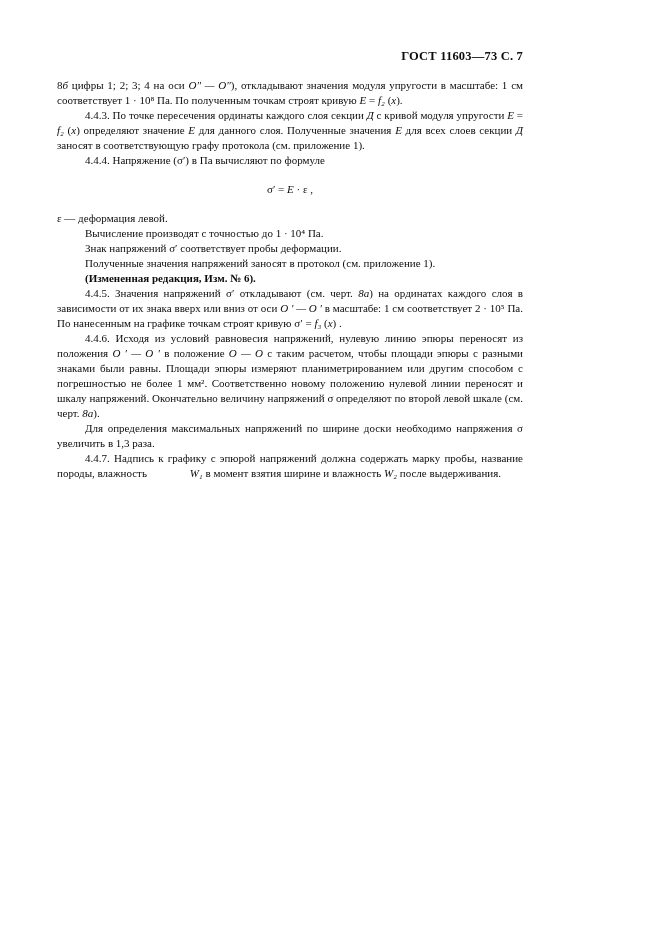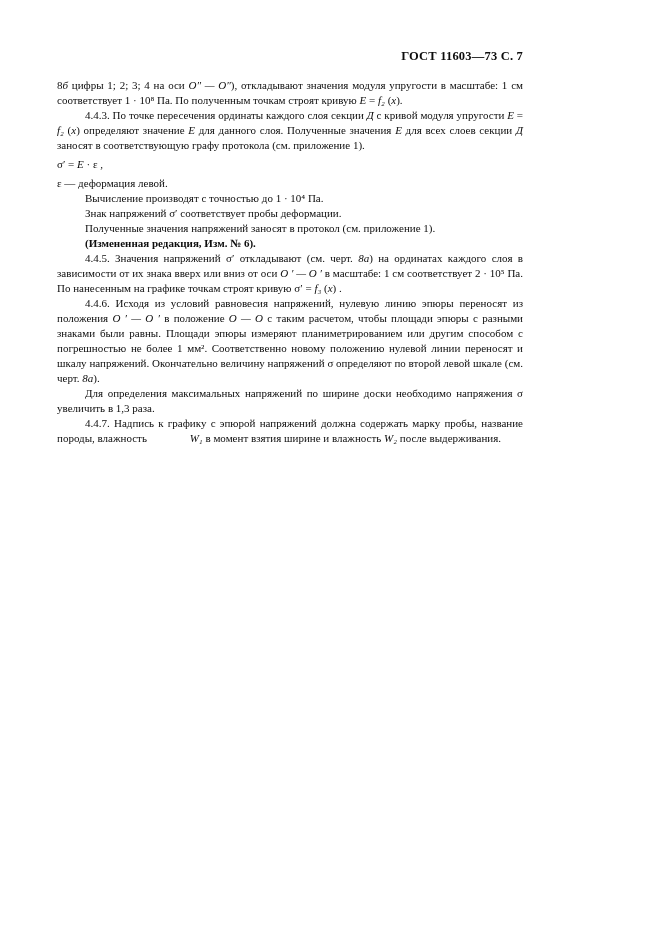--- a/index.html
+++ b/index.html
@@ -33,35 +33,36 @@
     text-align: justify;
   }
   .doc-body p {
     margin: 0;
     padding: 0;
   }
   .para   { text-indent: 28px; }
   .flush  { text-indent: 0; }
   .eps    { text-indent: 0; padding-left: 26px; }
   .formula {
-    text-align: left;
+    text-align: center;
     text-indent: 0;
-    margin: 4px 0 !important;
+    margin: 14px 0 !important;
   }
   .bold { font-weight: bold; }
 </style>
 </head>
 <body>
 
 <div class="page">
   <div class="running-head">ГОСТ 11603—73 С. 7</div>
 
   <div class="doc-body">
     <p class="para flush"><span>8</span><span style="font-style: italic;">б</span><span> цифры 1; 2; 3; 4 на оси </span><span style="font-style: italic;">O″ — O″</span><span>), откладывают значения модуля упругости в масштабе: 1 см соответствует 1 · 10⁸ Па. По полученным точкам строят кривую </span><span style="font-style: italic;">E</span><span> = </span><span style="font-style: italic;">f₂</span><span> (</span><span style="font-style: italic;">x</span><span>).</span></p>
     <p class="para"><span>4.4.3. По точке пересечения ординаты каждого слоя секции </span><span style="font-style: italic;">Д</span><span> с кривой модуля упругости </span><span style="font-style: italic;">E</span><span> = </span><span style="font-style: italic;">f₂</span><span> (</span><span style="font-style: italic;">x</span><span>) определяют значение </span><span style="font-style: italic;">E</span><span> для данного слоя. Полученные значения </span><span style="font-style: italic;">E</span><span> для всех слоев секции </span><span style="font-style: italic;">Д</span><span> заносят в соответствующую графу протокола (см. приложение 1).</span></p>
+    <p class="para"><span>4.4.4. Напряжение (σ′) в Па вычисляют по формуле</span></p>
     <p class="para formula"><span>σ′ = </span><span style="font-style: italic;">E</span><span> · ε ,</span></p>
     <p class="para eps"><span>ε — деформация левой.</span></p>
     <p class="para"><span>Вычисление производят с точностью до 1 · 10⁴ Па.</span></p>
     <p class="para"><span>Знак напряжений σ′ соответствует пробы деформации.</span></p>
     <p class="para"><span>Полученные значения напряжений заносят в протокол (см. приложение 1).</span></p>
     <p class="para bold"><span>(Измененная редакция, Изм. № 6).</span></p>
     <p class="para"><span>4.4.5. Значения напряжений σ′ откладывают (см. черт. </span><span style="font-style: italic;">8а</span><span>) на ординатах каждого слоя в зависимости от их знака вверх или вниз от оси </span><span style="font-style: italic;">O ′ — O ′</span><span> в масштабе: 1 см соответствует 2 · 10⁵ Па. По нанесенным на графике точкам строят кривую σ′ = </span><span style="font-style: italic;">f₃</span><span> (</span><span style="font-style: italic;">x</span><span>) .</span></p>
     <p class="para"><span>4.4.6. Исходя из условий равновесия напряжений, нулевую линию эпюры переносят из положения </span><span style="font-style: italic;">O ′ — O ′</span><span> в положение </span><span style="font-style: italic;">O — O</span><span> с таким расчетом, чтобы площади эпюры с разными знаками были равны. Площади эпюры измеряют планиметрированием или другим способом с погрешностью не более 1 мм². Соответственно новому положению нулевой линии переносят и шкалу напряжений. Окончательно величину напряжений σ определяют по второй левой шкале (см. черт. </span><span style="font-style: italic;">8а</span><span>).</span></p>
     <p class="para"><span>Для определения максимальных напряжений по ширине доски необходимо напряжения σ увеличить в 1,3 раза.</span></p>
     <p class="para"><span>4.4.7. Надпись к графику с эпюрой напряжений должна содержать марку пробы, название породы, влажность </span><span style="font-style: italic; margin-left: 40px;">W₁</span><span> в момент взятия ширине и влажность </span><span style="font-style: italic;">W₂</span><span> после выдерживания.</span></p>

